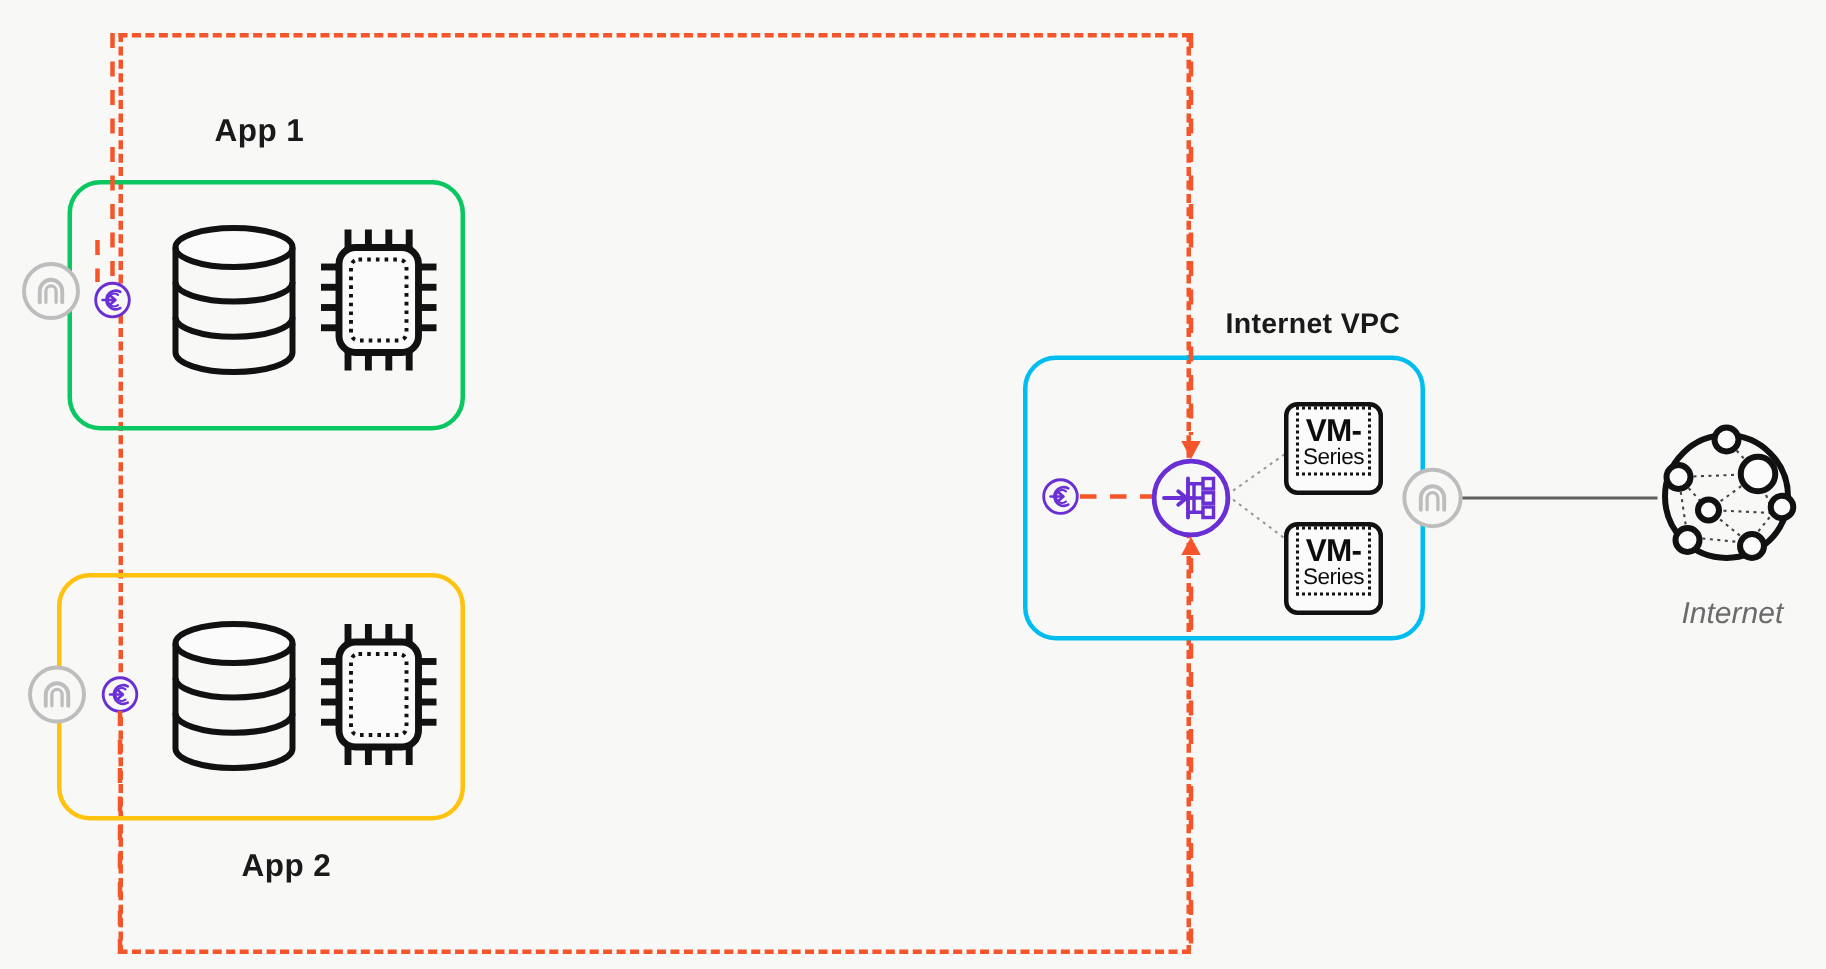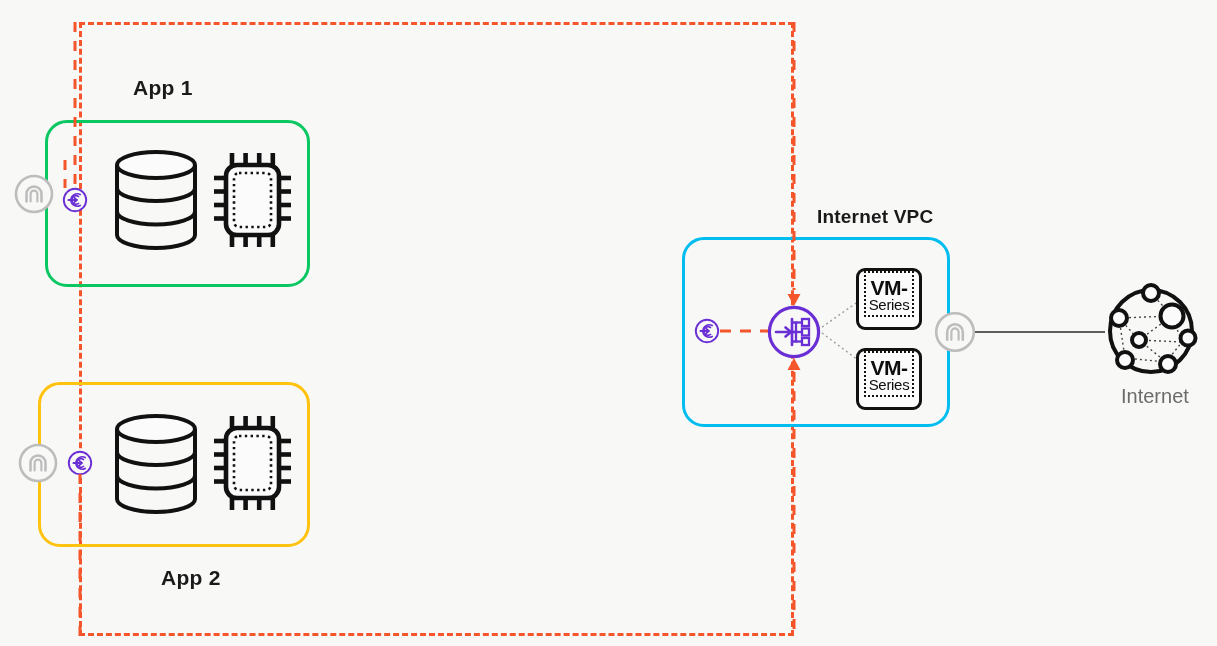--- a/index.html
+++ b/index.html
@@ -93,21 +93,21 @@
 
   svg { display: block; overflow: visible; }
 </style>
 </head>
 <body>
 
 <div id="canvas">
 
   <div class="abs boundary" style="left:79px; top:22px; width:715px; height:614px;"></div>
 
-  <div class="abs app-label" style="left:133px; top:76px;">App 1</div>
+  <div class="abs app-label" style="left:143px; top:76px;">App 1</div>
 
   <div class="abs group-box" style="left:45px; top:120px; width:265px; height:167px; border-color:#0ac761;"></div>
 
   <div class="abs" style="left:14px; top:174px; width:40px; height:40px;">
     <svg width="40" height="40" viewBox="0 0 40 40">
       <circle cx="20" cy="20" r="18" fill="#f8f8f7" stroke="#bdbdbd" stroke-width="2.6"></circle>
       <path d="M12.5 27.5 L12.5 20 A7.5 7.5 0 0 1 27.5 20 L27.5 27.5" fill="none" stroke="#bdbdbd" stroke-width="2.6" stroke-linecap="round"></path>
       <path d="M16.6 27.5 L16.6 20 A3.4 3.4 0 0 1 23.4 20 L23.4 27.5" fill="none" stroke="#bdbdbd" stroke-width="2.2" stroke-linecap="round"></path>
     </svg>
   </div>
@@ -293,21 +293,21 @@
       <circle cx="51" cy="13" r="8" fill="#fbfbfb" stroke="#111" stroke-width="4"></circle>
       <circle cx="19" cy="38" r="8" fill="#fbfbfb" stroke="#111" stroke-width="4"></circle>
       <circle cx="72" cy="36" r="11.5" fill="#fbfbfb" stroke="#111" stroke-width="4"></circle>
       <circle cx="39" cy="60" r="7" fill="#fbfbfb" stroke="#111" stroke-width="4"></circle>
       <circle cx="88" cy="58" r="7.5" fill="#fbfbfb" stroke="#111" stroke-width="4"></circle>
       <circle cx="25" cy="80" r="8" fill="#fbfbfb" stroke="#111" stroke-width="4"></circle>
       <circle cx="68" cy="84" r="8" fill="#fbfbfb" stroke="#111" stroke-width="4"></circle>
     </svg>
   </div>
 
-  <div class="abs internet-label" style="left:1121px; top:385px;">Internet</div>
+  <div class="abs internet-label" style="left:1121px; top:398px;font-style:italic;">Internet</div>
 
   <svg class="abs" style="left:68px; top:22px;" width="14" height="172" viewBox="0 0 14 172">
     <line x1="7" y1="0" x2="7" y2="168" stroke="#f4552b" stroke-width="3" stroke-dasharray="10 9"></line>
   </svg>
 
   <svg class="abs" style="left:73px; top:474px;" width="14" height="164" viewBox="0 0 14 164">
     <line x1="7" y1="0" x2="7" y2="162" stroke="#f4552b" stroke-width="3" stroke-dasharray="10 9"></line>
   </svg>
 
   <svg class="abs" style="left:786px; top:22px;" width="16" height="285" viewBox="0 0 16 285">

